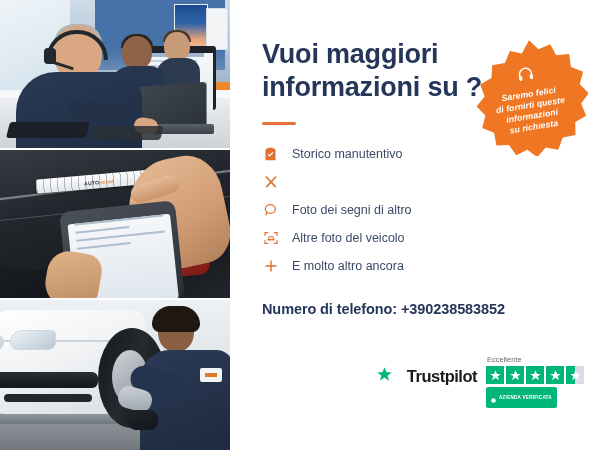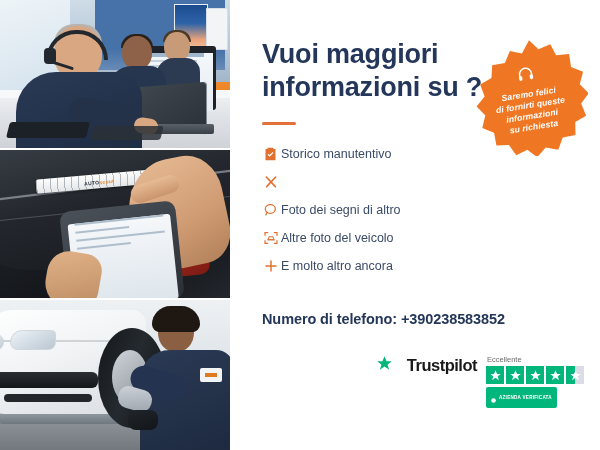--- a/index.html
+++ b/index.html
@@ -165,40 +165,40 @@
   .p3-glove2 { position:absolute; left:-6px; top:104px; width:30px; height:20px;
     background:linear-gradient(160deg,#20252b,#12161a); border-radius:8px;}
 
   
   .content { position:relative; flex:1; padding:38px 0 0 32px; background:#fff; }
 
   .headline { font-size:27px; line-height:1.22; font-weight:700; color:#243659; letter-spacing:-.2px; }
   .rule { width:34px; height:3px; background:#e5713a; margin:18px 0 16px; border-radius:2px;}
 
   .feature-list { list-style:none; }
-  .feature { display:flex; align-items:center; gap:2px; height:26px; margin-bottom:2px; }
+  .feature { display:flex; align-items:center; gap:13px; height:26px; margin-bottom:2px; }
   .feat-ico { width:17px; height:17px; flex:0 0 17px; display:flex; align-items:center; justify-content:center; color:#e1712f; }
   .feat-ico svg { display:block; }
   .feat-label { font-size:12.5px; color:#3a4a66; }
 
-  .phone { margin-top:32px; font-size:14.5px; font-weight:700; color:#243659; letter-spacing:-.1px;}
+  .phone { margin-top:22px; font-size:14.5px; font-weight:700; color:#243659; letter-spacing:-.1px;}
   .contact { margin-top:10px; font-size:11.5px; line-height:1.55; color:#46546d;}
 
   
   .badge-wrap { position:absolute; right:12px; top:38px; width:118px; height:116px; }
   .badge-star { position:absolute; inset:0; }
   .badge-inner { position:absolute; inset:0; display:flex; flex-direction:column;
      align-items:center; justify-content:center; transform:rotate(-9deg); padding-top:6px;}
   .badge-ico { color:#fff; margin-bottom:2px; }
   .badge-text { font-size:8.6px; line-height:1.26; font-weight:700; color:#fff;
      text-align:center; font-style:italic; letter-spacing:.1px; padding:0 12px;}
 
   
   .trust { position:absolute; right:16px; bottom:42px; display:flex; align-items:flex-start; gap:9px;}
-  .tp-logo { display:flex; align-items:center; gap:14px; }
+  .tp-logo { display:flex; align-items:center; gap:14px; margin-top:11px;}
   .tp-star { color:#00b67a; }
   .tp-name { font-size:16.5px; font-weight:700; color:#191919; letter-spacing:-.5px;}
   .tp-right { display:flex; flex-direction:column; align-items:flex-start;}
   .tp-rating { font-size:7.5px; color:#6b6b6b; margin:0 0 2px 1px;}
   .tp-stars { display:flex; gap:2px;}
   .tp-sq { width:18px; height:18px; background:#00b67a; display:flex; align-items:center; justify-content:center;}
   .tp-sq.half { background:linear-gradient(90deg,#00b67a 0 50%,#dcdce6 50% 100%);}
   .tp-sq svg { display:block; }
   .tp-verified { margin-top:3px; display:flex; align-items:center; gap:3px;
      background:#00b67a; padding:1.5px 5px; border-radius:2px;}

